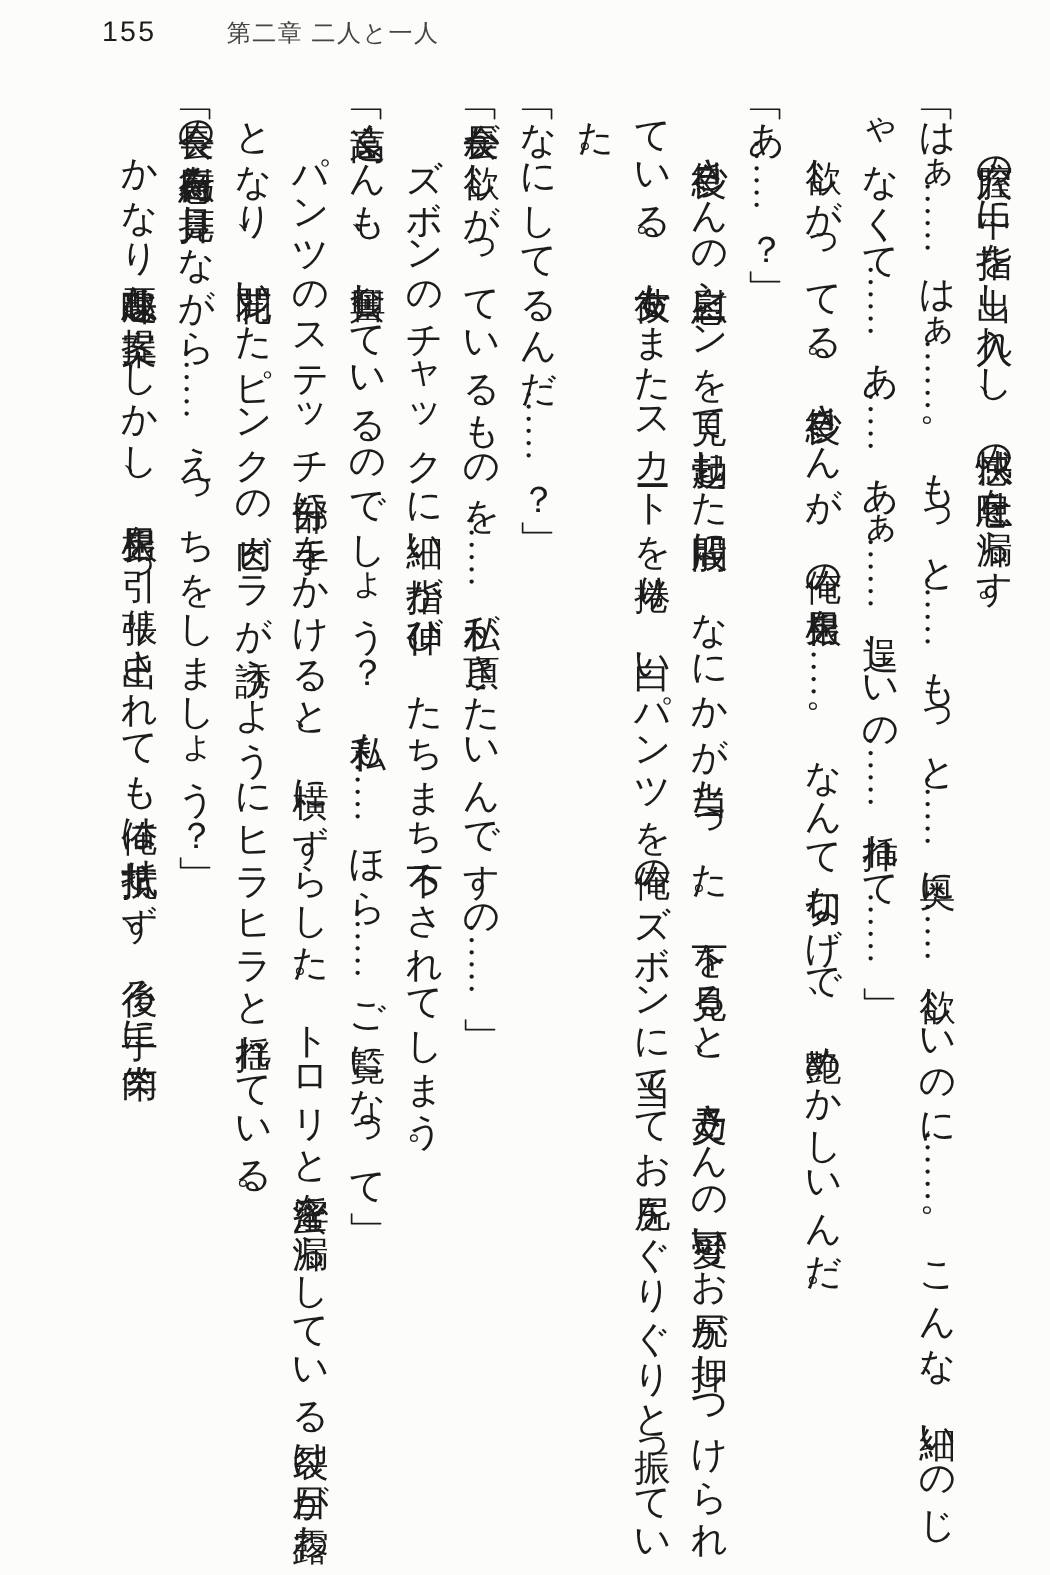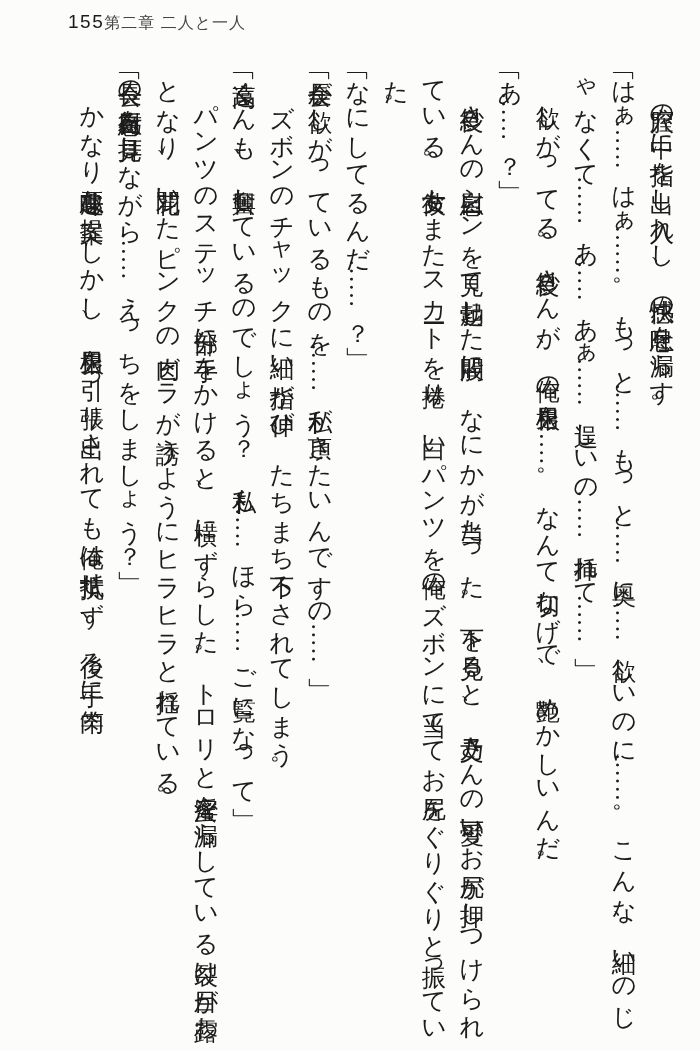--- a/index.html
+++ b/index.html
@@ -20,32 +20,34 @@
     height: 1050px;
     background: #fcfcfa;
   }
   
   .running-head {
     position: absolute;
     top: 11px;
     left: 68px;
     display: flex;
     align-items: baseline;
+    gap: 19px;
     font-family: "Liberation Sans", "DejaVu Sans", sans-serif;
     white-space: nowrap;
   }
   .page-number {
     font-size: 19px;
     color: #1b1b1b;
     letter-spacing: 1.5px;
   }
   .chapter-title {
     font-size: 16px;
     color: #454545;
     letter-spacing: 1px;
+    margin-left: 28px;
   }
   
   .text-block {
     position: absolute;
     top: 64px;
     right: 19px;
     height: 977px;
     writing-mode: vertical-rl;
     text-orientation: mixed;
     font-size: 24.4px;

